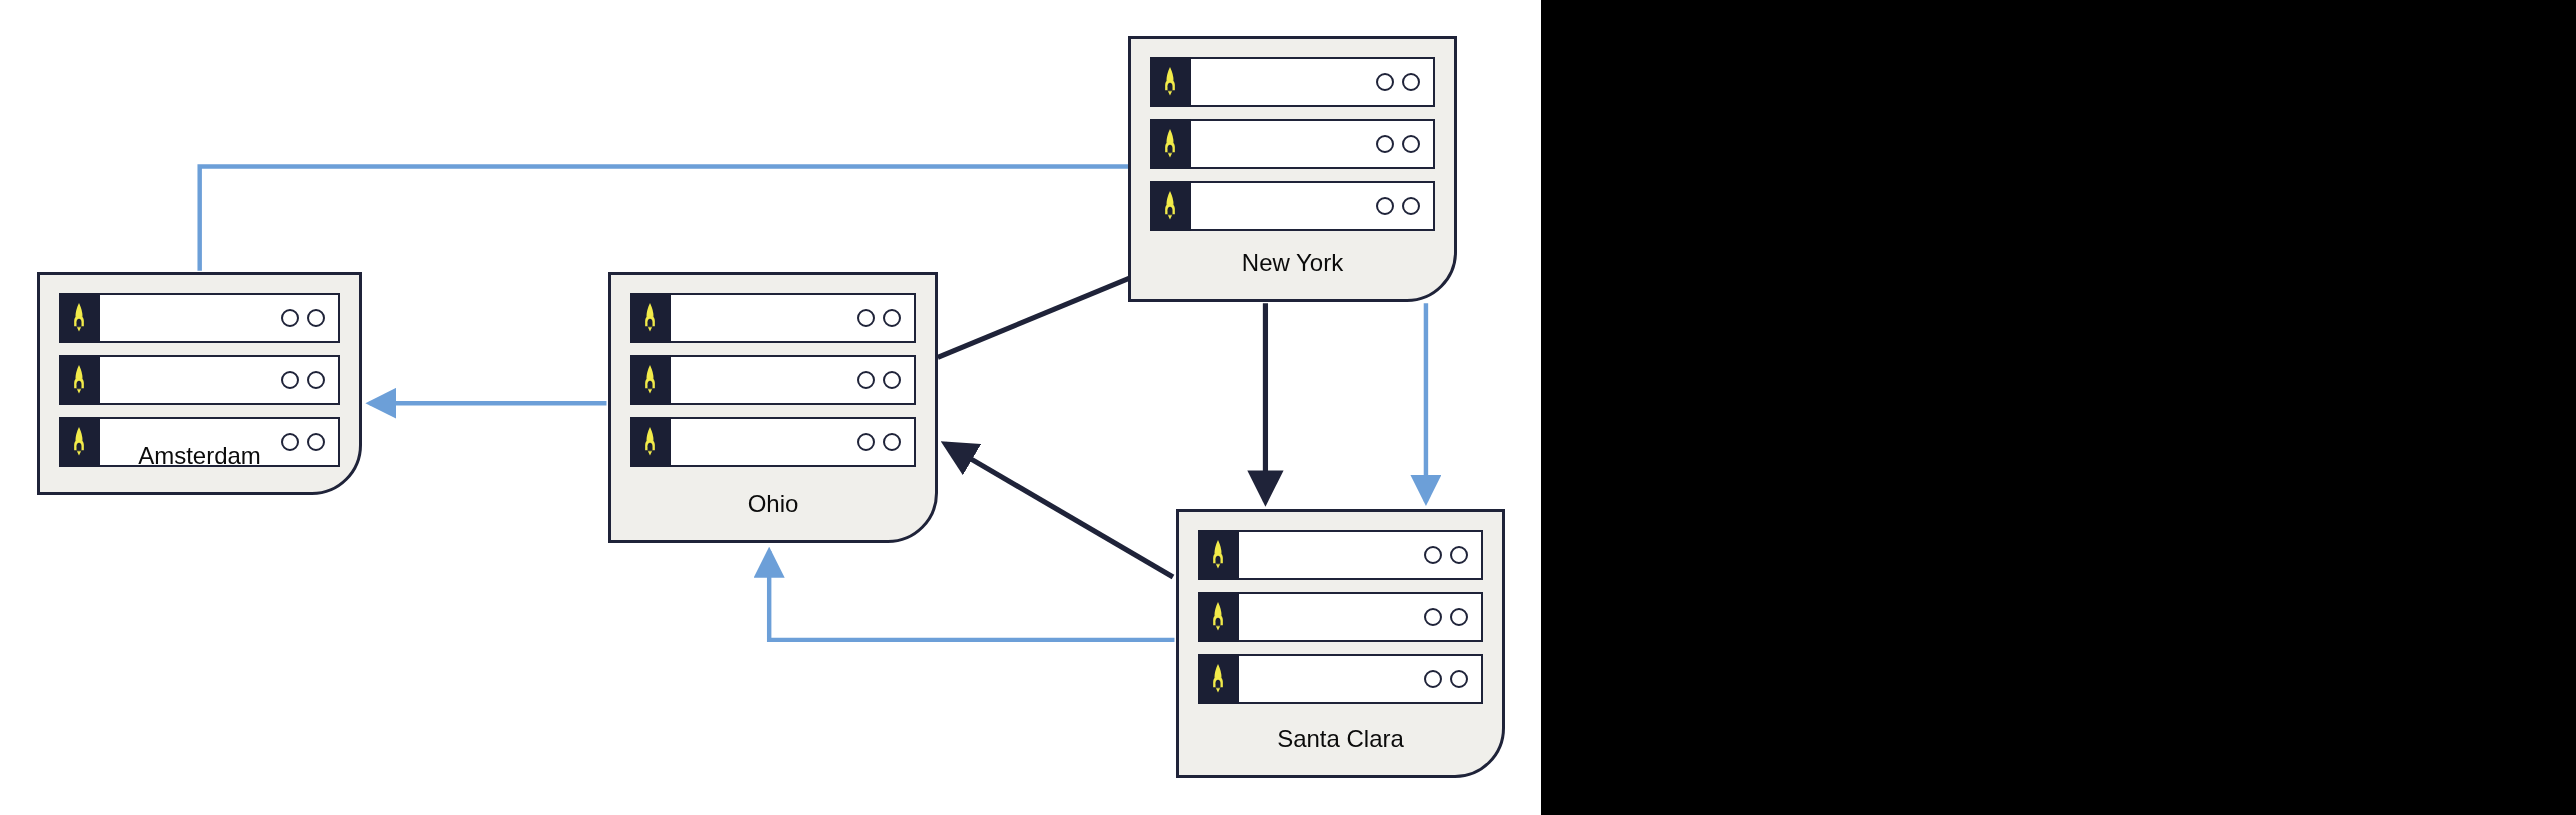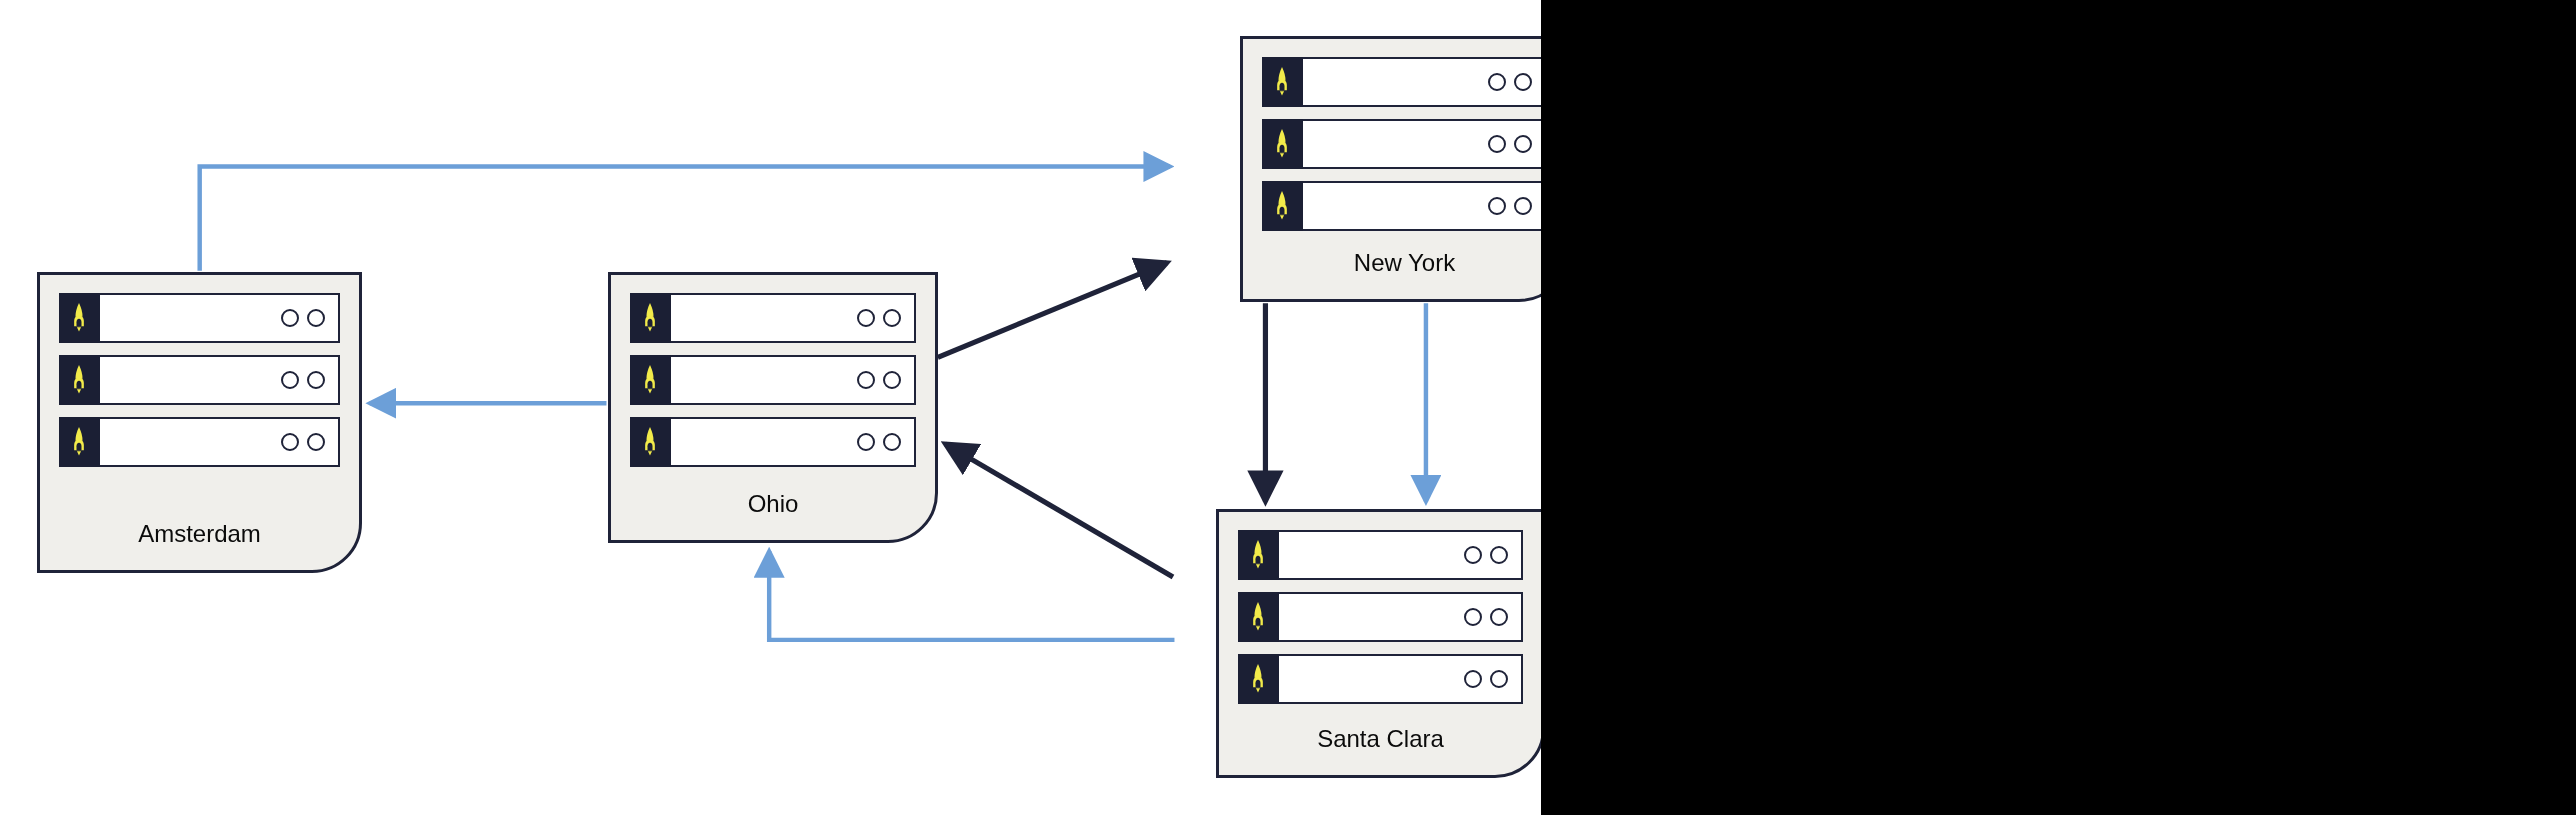--- a/index.html
+++ b/index.html
@@ -113,21 +113,21 @@
 
     <path d="M 1588,865 L 1040,865 L 1040,745" fill="none" stroke="#6c9fd8" stroke-width="6" marker-end="url(#arrow-blue)"></path>
 
     <path d="M 1268,483 L 1578,355" fill="none" stroke="#1f2339" stroke-width="7" marker-end="url(#arrow-black)"></path>
 
     <path d="M 1711,410 L 1711,678" fill="none" stroke="#1f2339" stroke-width="7" marker-end="url(#arrow-black)"></path>
 
     <path d="M 1586,780 L 1278,600" fill="none" stroke="#1f2339" stroke-width="7" marker-end="url(#arrow-black)"></path>
   </svg>
 
-  <div class="rack" style="left: 37px; top: 272px; width: 325px; height: 301px;">
+  <div class="rack" style="left: 37px; top: 272px; width: 325px; height: 223px;">
     <div class="rack-units">
         <div class="unit">
           <div class="unit-icon">
             <svg width="22" height="33" viewBox="0 0 30 44" aria-hidden="true">
               <path fill="#f2eb4a" d="M15 1 C11.6 8 10.2 14.4 10.2 19.6 L19.8 19.6 C19.8 14.4 18.4 8 15 1 Z"></path>
               <path fill="#f2eb4a" d="M15 17.5 C11.2 17.5 8.4 21 8.4 25.6 L8.4 32.6 L21.6 32.6 L21.6 25.6 C21.6 21 18.8 17.5 15 17.5 Z"></path>
               <path fill="#1b1f34" d="M15 22.5 C12.9 22.5 11.6 24.6 11.6 27.2 L11.6 32.6 L18.4 32.6 L18.4 27.2 C18.4 24.6 17.1 22.5 15 22.5 Z"></path>
               <path fill="#f2eb4a" d="M12.2 33.8 L17.8 33.8 L15 39.6 Z"></path>
             </svg>
           </div>
@@ -209,21 +209,21 @@
           </div>
           <div class="unit-body">
             <span class="led"></span>
             <span class="led"></span>
           </div>
         </div>
       </div>
     <div class="rack-label">Ohio</div>
   </div>
 
-  <div class="rack" style="left: 1240px; top: 36px; width: 329px; height: 266px;">
+  <div class="rack" style="left: 1128px; top: 36px; width: 329px; height: 266px;">
     <div class="rack-units">
         <div class="unit">
           <div class="unit-icon">
             <svg width="22" height="33" viewBox="0 0 30 44" aria-hidden="true">
               <path fill="#f2eb4a" d="M15 1 C11.6 8 10.2 14.4 10.2 19.6 L19.8 19.6 C19.8 14.4 18.4 8 15 1 Z"></path>
               <path fill="#f2eb4a" d="M15 17.5 C11.2 17.5 8.4 21 8.4 25.6 L8.4 32.6 L21.6 32.6 L21.6 25.6 C21.6 21 18.8 17.5 15 17.5 Z"></path>
               <path fill="#1b1f34" d="M15 22.5 C12.9 22.5 11.6 24.6 11.6 27.2 L11.6 32.6 L18.4 32.6 L18.4 27.2 C18.4 24.6 17.1 22.5 15 22.5 Z"></path>
               <path fill="#f2eb4a" d="M12.2 33.8 L17.8 33.8 L15 39.6 Z"></path>
             </svg>
           </div>
@@ -257,21 +257,21 @@
           </div>
           <div class="unit-body">
             <span class="led"></span>
             <span class="led"></span>
           </div>
         </div>
       </div>
     <div class="rack-label">New York</div>
   </div>
 
-  <div class="rack" style="left: 1176px; top: 509px; width: 329px; height: 269px; margin-left: 40px;">
+  <div class="rack" style="left: 1176px; top: 509px; width: 329px; height: 269px;">
     <div class="rack-units">
         <div class="unit">
           <div class="unit-icon">
             <svg width="22" height="33" viewBox="0 0 30 44" aria-hidden="true">
               <path fill="#f2eb4a" d="M15 1 C11.6 8 10.2 14.4 10.2 19.6 L19.8 19.6 C19.8 14.4 18.4 8 15 1 Z"></path>
               <path fill="#f2eb4a" d="M15 17.5 C11.2 17.5 8.4 21 8.4 25.6 L8.4 32.6 L21.6 32.6 L21.6 25.6 C21.6 21 18.8 17.5 15 17.5 Z"></path>
               <path fill="#1b1f34" d="M15 22.5 C12.9 22.5 11.6 24.6 11.6 27.2 L11.6 32.6 L18.4 32.6 L18.4 27.2 C18.4 24.6 17.1 22.5 15 22.5 Z"></path>
               <path fill="#f2eb4a" d="M12.2 33.8 L17.8 33.8 L15 39.6 Z"></path>
             </svg>
           </div>

